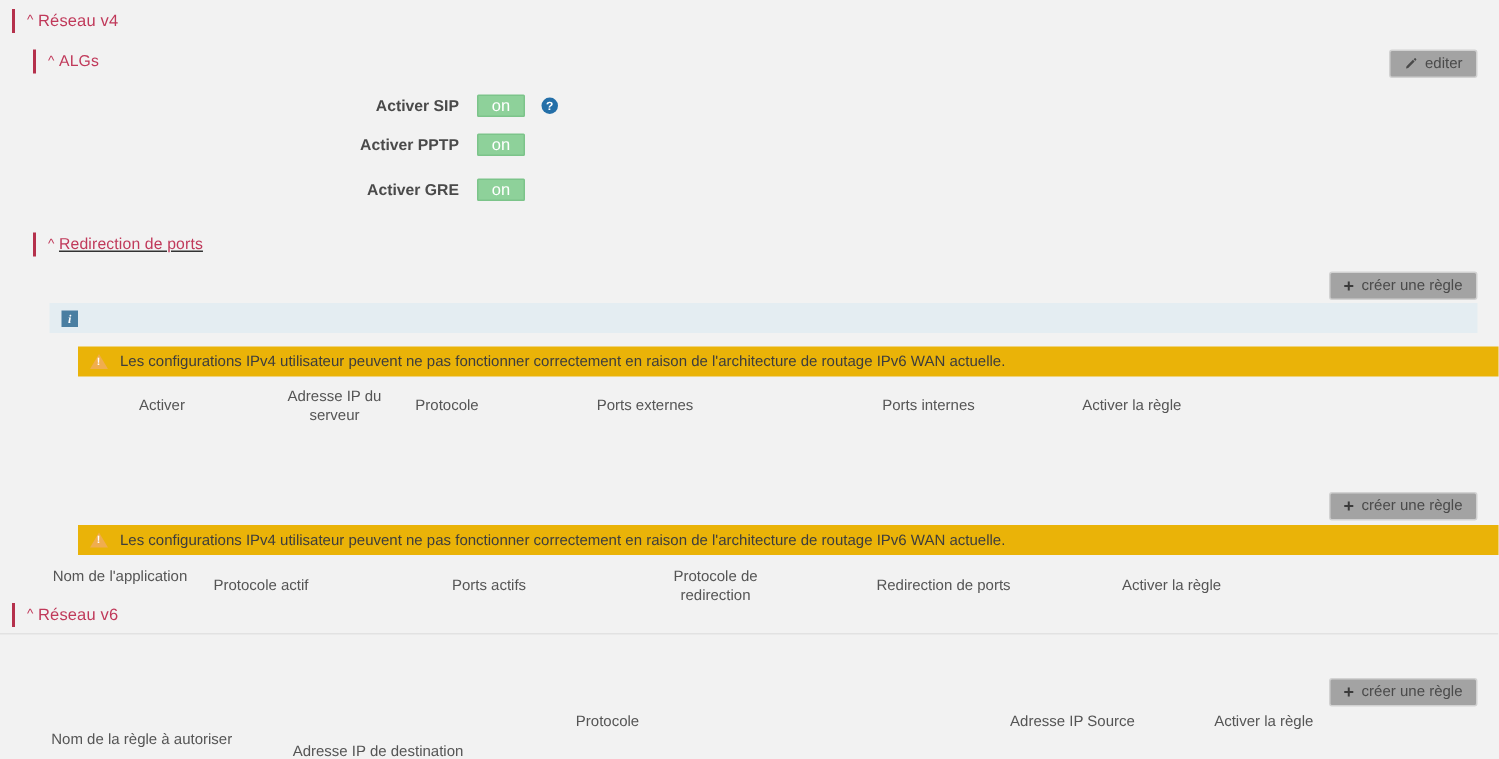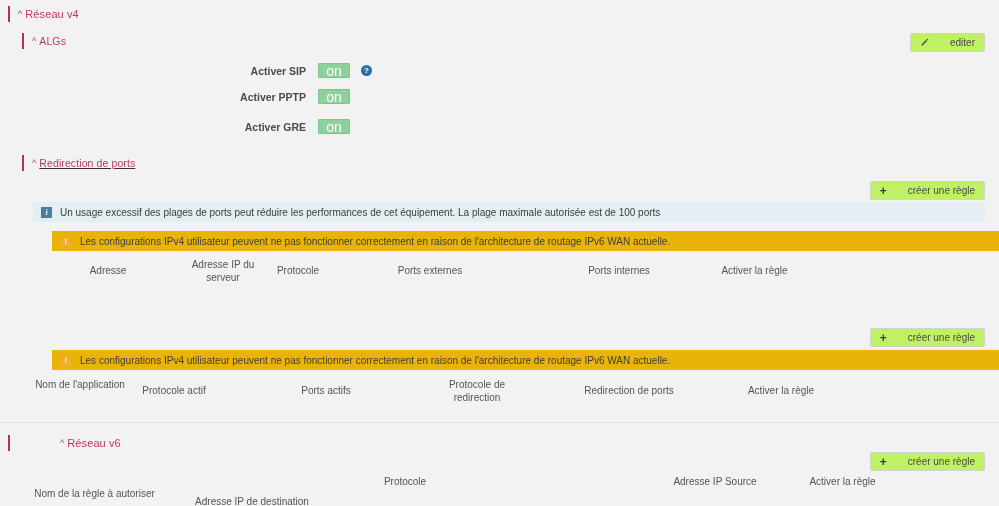--- a/index.html
+++ b/index.html
@@ -45,31 +45,31 @@
     display: inline-block;
     margin-right: 3px;
     font-size: 9px;
     transform: translateY(-1px);
   }
   .section-head.lvl1 .section-title { font-size: 11px; }
 
   
   .btn {
     position: absolute;
-    background: #bef264;
+    background: #a3a3a3;
     border: 1px solid #d2d2d2;
     border-radius: 2px;
     color: #4a4a4a;
     font-size: 10px;
     height: 19px;
     line-height: 19px;
     padding: 0 9px;
     display: flex;
     align-items: center;
-    gap: 21px;
+    gap: 5px;
     white-space: nowrap;
     cursor: pointer;
     box-sizing: border-box;
   }
   .btn svg { display:block; }
   .btn .plus {
     font-size: 12px;
     line-height: 1;
     font-weight: bold;
     color: #3b3b3b;
@@ -91,21 +91,21 @@
     margin-right: 12px;
     white-space: nowrap;
   }
   .toggle {
     width: 32px;
     height: 15px;
     background: #8ed19a;
     border: 1px solid #7cc48a;
     border-radius: 1px;
     color: #ffffff;
-    font-size: 14px;
+    font-size: 11px;
     display: flex;
     align-items: center;
     justify-content: center;
     cursor: pointer;
     box-sizing: border-box;
   }
   .help-icon {
     margin-left: 11px;
     width: 11px;
     height: 11px;
@@ -242,32 +242,31 @@
 
   <div class="btn" style="right:14px; top:181px;">
     <span class="plus">+</span>
     <span>créer une règle</span>
   </div>
 
   <div class="banner info" style="top:202px;">
     <span class="bicon">
         <span class="ico-info">i</span>
       </span>
-    <span>Un usage excessif des plages de ports peut réduire les performances de cet équipement. La plage maximale autorisée est de 100 ports</span>
   </div>
 
   <div class="banner warn" style="top:231px;">
     <span class="bicon">
         <span class="ico-warn"></span>
       </span>
     <span>Les configurations IPv4 utilisateur peuvent ne pas fonctionner correctement en raison de l'architecture de routage IPv6 WAN actuelle.</span>
   </div>
 
   <div class="thead" style="top:258px;">
-    <div class="th" style="left:63px; width:90px; top:6px;">Adresse</div>
+    <div class="th" style="left:63px; width:90px; top:6px;">Activer</div>
     <div class="th" style="left:178px; width:90px; top:0px;">Adresse IP du serveur</div>
     <div class="th" style="left:253px; width:90px; top:6px;">Protocole</div>
     <div class="th" style="left:385px; width:90px; top:6px;">Ports externes</div>
     <div class="th" style="left:574px; width:90px; top:6px;">Ports internes</div>
     <div class="th" style="left:707px; width:95px; top:6px;">Activer la règle</div>
   </div>
 
 
   <div class="btn" style="right:14px; top:328px;">
     <span class="plus">+</span>
@@ -285,21 +284,21 @@
     <div class="th" style="left:35px; width:90px; top:0px;">Nom de l'application</div>
     <div class="th" style="left:129px; width:90px; top:6px;">Protocole actif</div>
     <div class="th" style="left:281px; width:90px; top:6px;">Ports actifs</div>
     <div class="th" style="left:432px; width:90px; top:0px;">Protocole de redirection</div>
     <div class="th" style="left:583px; width:92px; top:6px;">Redirection de ports</div>
     <div class="th" style="left:735px; width:92px; top:6px;">Activer la règle</div>
   </div>
 
   <div class="divider" style="top:422px;"></div>
 
-  <div class="section-head lvl1" style="left:8px; top:435px;gap:42px;">
+  <div class="section-head lvl1" style="left:8px; top:402px;">
     <div class="section-bar"></div>
     <div class="section-title">
       <span class="chev">^</span><span>Réseau v6</span>
     </div>
   </div>
 
   <div class="btn" style="right:14px; top:452px;">
     <span class="plus">+</span>
     <span>créer une règle</span>
   </div>

